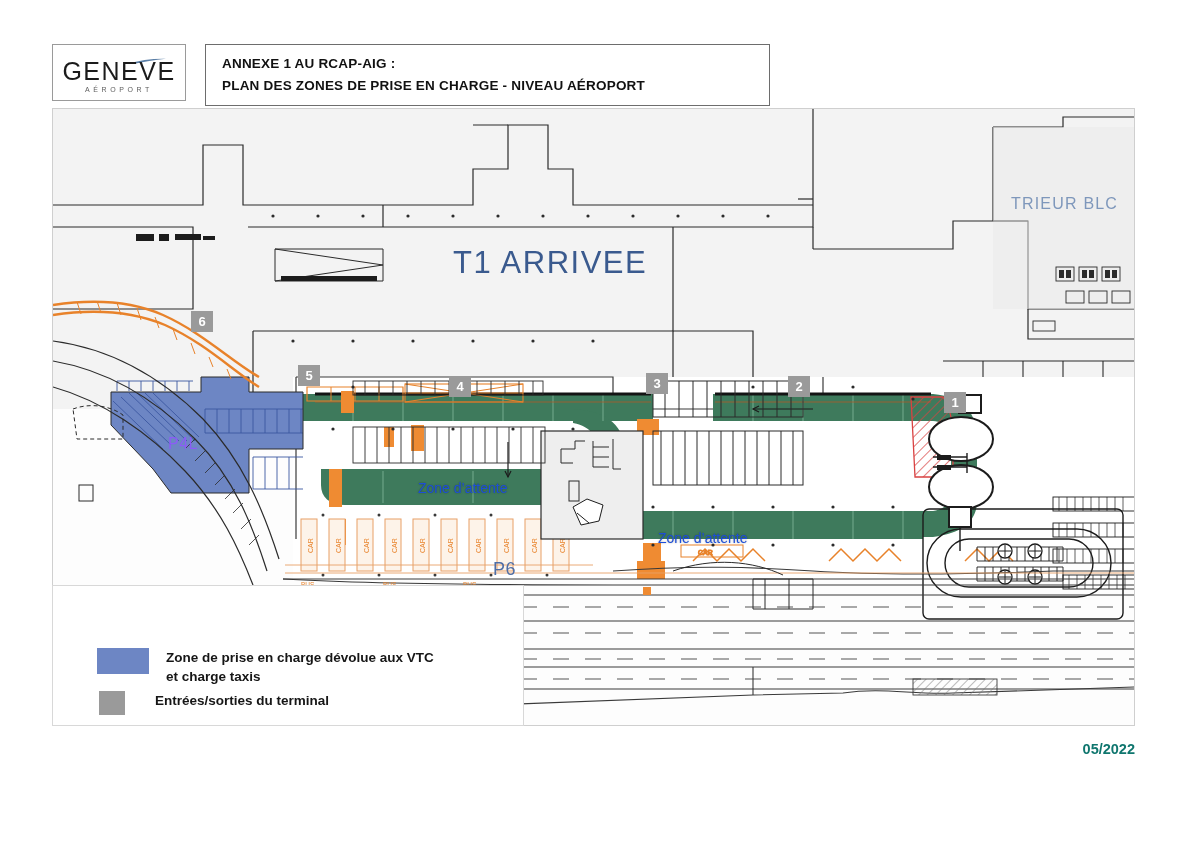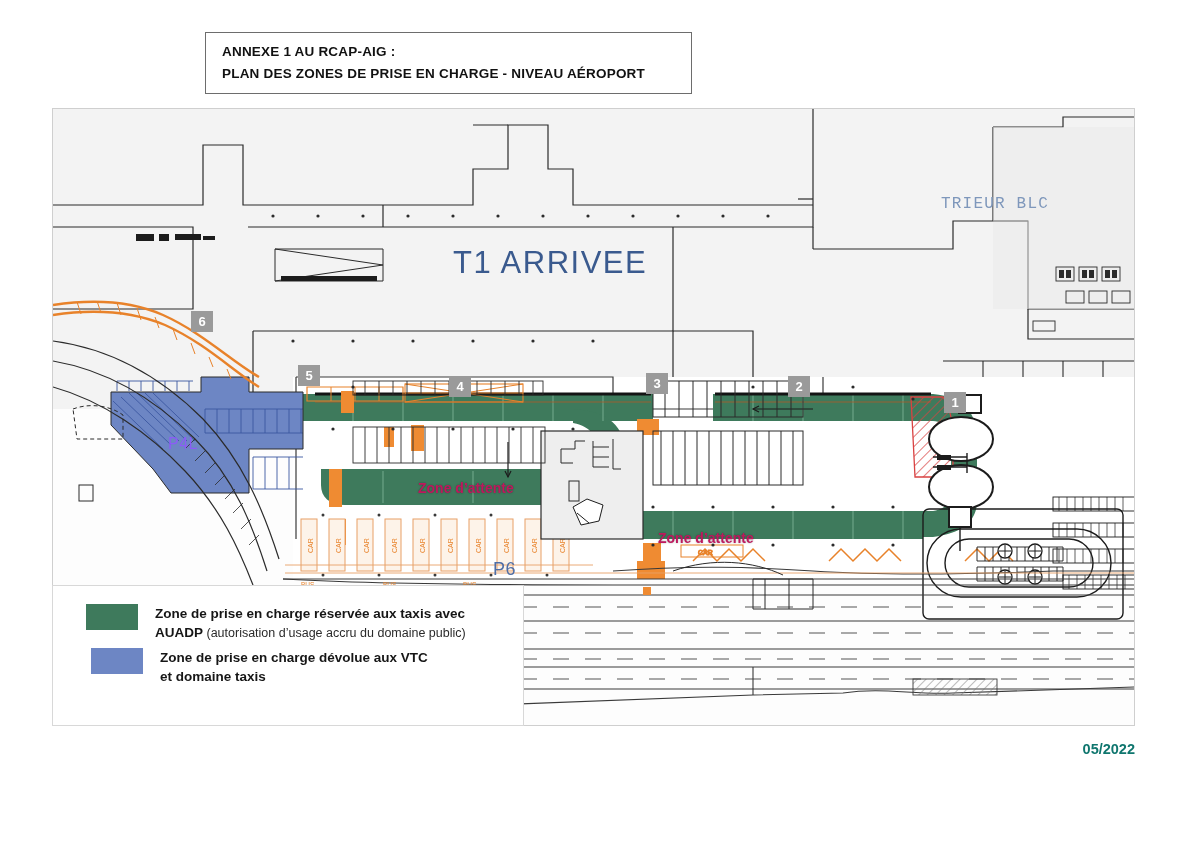--- a/index.html
+++ b/index.html
@@ -48,22 +48,22 @@
     color: #5d5d5d;
   }
   .logo-swoosh {
     position: absolute;
     left: 66px; top: 9px;
     width: 48px; height: 10px;
     overflow: hidden;
   }
   .title-box {
     position: absolute;
-    left: 205px; top: 32px;
-    width: 487px; height: 62px;
+    left: 205px; top: 44px;
+    width: 565px; height: 62px;
     border: 1px solid #6d6d6d;
     background: #fff;
     box-sizing: border-box;
     padding: 8px 0 0 16px;
   }
   .title-line {
     font-size: 13.5px;
     font-weight: bold;
     color: #111;
     letter-spacing: 0.2px;
@@ -85,28 +85,28 @@
 
   
   .maplabel {
     position: absolute;
     color: #3c5a8a;
     font-family: "Liberation Sans", sans-serif;
     white-space: nowrap;
     pointer-events: none;
   }
   #lbl-t1 { left: 400px; top: 136px; font-size: 31px; letter-spacing: 1.5px; color: #3a5a8e; }
-  #lbl-trieur { left: 888px; top: 86px; font-size: 16px; letter-spacing: 1.2px; color: #7e97bb; font-family: Liberation Mono, monospace; }
+  #lbl-trieur { left: 958px; top: 86px; font-size: 16px; letter-spacing: 1.2px; color: #7e97bb; }
   #lbl-p4l { left: 115px; top: 326px; font-size: 16px; color: #8b5cf6; letter-spacing: 0.5px; }
   #lbl-p6 { left: 440px; top: 450px; font-size: 18px; color: #4f6ea6; letter-spacing: 0.5px; }
   .zone-label {
     position: absolute;
-    color: #be185d;
+    color: #1d4ed8;
     font-size: 14px;
-    font-weight: bold;
+    font-weight: normal;
     white-space: nowrap;
     pointer-events: none;
     text-shadow: 0 0 2px rgba(0,0,0,.35);
   }
   #zone-att-1 { left: 365px; top: 371px; }
   #zone-att-2 { left: 605px; top: 421px; }
 
   
   .marker {
     position: absolute;
@@ -150,20 +150,31 @@
     font-size: 14.5px;
     font-weight: bold;
     color: #0f766e;
   }
 </style>
 </head>
 <body>
 
 <div id="page">
 
+  <div class="logo-box">
+    <div class="logo-inner">
+      <div class="logo-swoosh">
+        <svg width="48" height="10" viewBox="0 0 48 10">
+          <path d="M1 9 C 14 3, 30 0.5, 47 0.8 C 31 2.6, 15 5.4, 1 9 Z" fill="#5b7fa6"></path>
+        </svg>
+      </div>
+      <div class="logo-name">GENEVE</div>
+      <div class="logo-sub">AÉROPORT</div>
+    </div>
+  </div>
 
   <div class="title-box">
     <div class="title-line">ANNEXE 1 AU RCAP-AIG :</div>
     <div class="title-line">PLAN DES ZONES DE PRISE EN CHARGE - NIVEAU AÉROPORT</div>
   </div>
 
   <div class="map-frame">
     <svg class="map-svg" width="1083" height="618" viewBox="0 0 1083 618">
       <defs>
         <pattern id="hatchRed" width="7" height="7" patternTransform="rotate(45)" patternUnits="userSpaceOnUse">
@@ -753,34 +764,33 @@
     <div class="marker" style="left:891px; top:283px;">1</div>
     <div class="marker" style="left:735px; top:267px;">2</div>
     <div class="marker" style="left:593px; top:264px;">3</div>
     <div class="marker" style="left:396px; top:267px;">4</div>
     <div class="marker" style="left:245px; top:256px;">5</div>
     <div class="marker" style="left:138px; top:202px;">6</div>
   </div>
 
   <div class="legend">
 
-    <div class="legend-row" style="left:33px; top:18px;">
-      <div class="sw" style="background:#3e7a5c;"></div>
-      <div class="legend-text">
-        <div><b>Zone de prise en charge réservée aux taxis avec</b></div>
-        <div><b>AUADP</b><span class="legend-note"> (autorisation d’usage accru du domaine public)</span></div>
-      </div>
-    </div>
-
-    <div class="legend-row" style="left:38px; top:62px;">
+
+    <div class="legend-row" style="left:44px; top:62px;">
       <div class="sw" style="background:#6d86c4;"></div>
       <div class="legend-text">
         <div><b>Zone de prise en charge dévolue aux VTC</b></div>
-        <div><b>et domaine taxis</b></div>
+        <div><b>et charge taxis</b></div>
       </div>
     </div>
 
+    <div class="legend-row" style="left:33px; top:105px;">
+      <div class="sw sw-sm" style="background:#9a9a9a;"></div>
+      <div class="legend-text">
+        <div><b>Entrées/sorties du terminal</b></div>
+      </div>
+    </div>
 
   </div>
 
   <div class="datestamp">05/2022</div>
 
 </div>
 
 </body></html>

